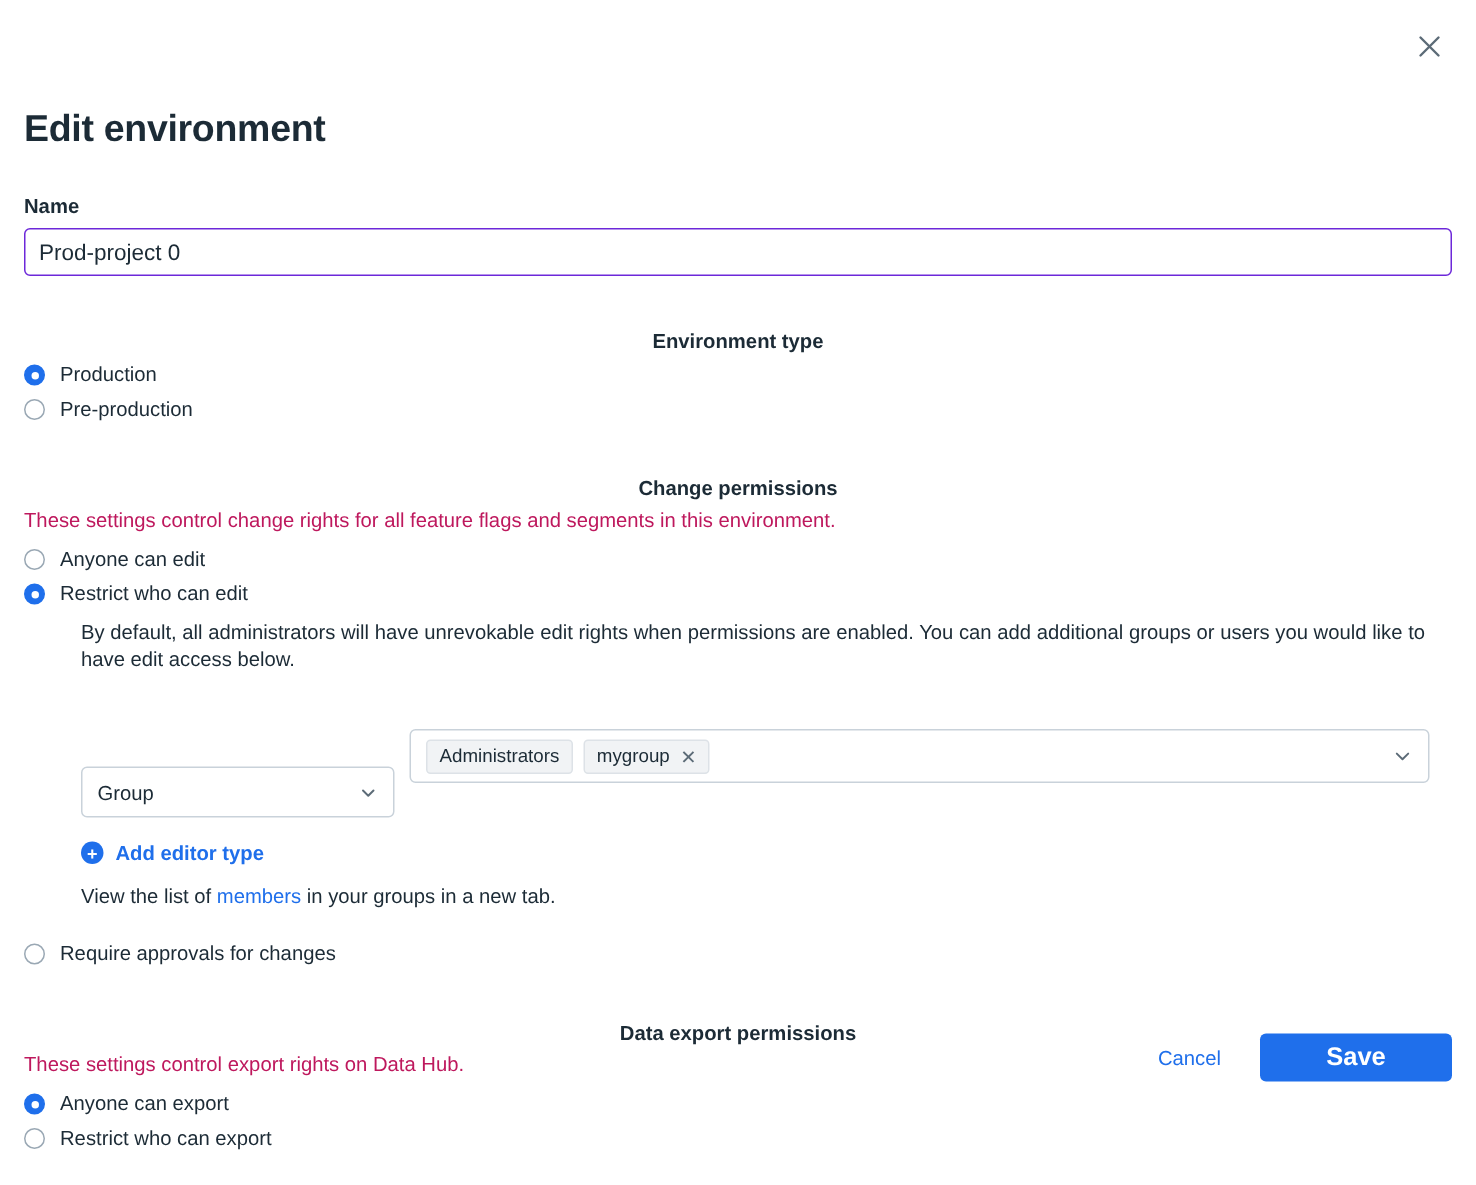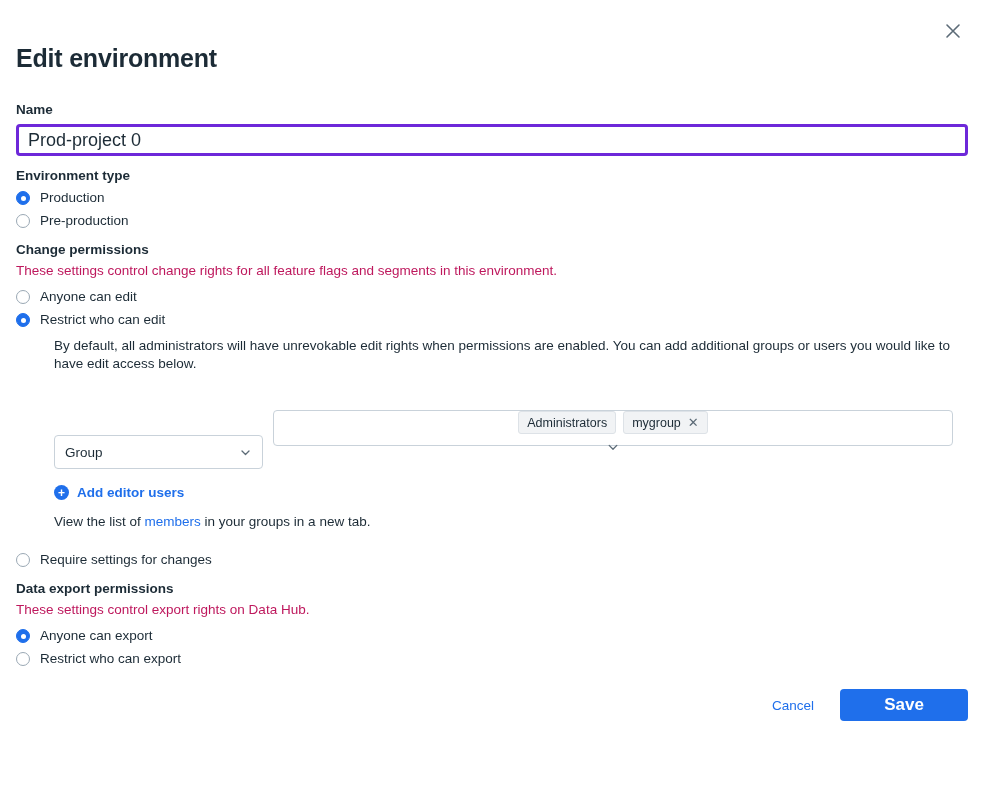--- a/index.html
+++ b/index.html
@@ -28,52 +28,53 @@
     background: transparent;
     cursor: pointer;
     padding: 0;
     display: flex;
     align-items: center;
     justify-content: center;
   }
   .close-btn svg { display: block; }
   .title {
     margin: 0;
-    padding-top: 44px;
+    padding-top: 72px;
     font-size: 25px;
     font-weight: bold;
     letter-spacing: -0.2px;
     color: #1c2b36;
   }
   .field-label {
     font-size: 13.5px;
     font-weight: bold;
     color: #1c2b36;
     margin-top: 29px;
     margin-bottom: 7px;
   }
   .name-input {
     display: block;
     width: 952px;
     height: 32px;
-    border: 3px solid #6d28d9;
+    border: 1px solid #6d28d9;
     border-radius: 4px;
     padding: 4px 9px;
-    font-size: 18px;
+    font-size: 15px;
     font-family: "Liberation Sans", sans-serif;
     color: #1c2b36;
     outline: none;
     background: #fff;
   }
   .section-title {
     font-size: 13.5px;
     font-weight: bold;
-    margin-top: 12px;
+    margin-top: 36px;
     margin-bottom: 6px;
     color: #1c2b36;
+    text-align: center;
   }
   .section-desc {
     font-size: 13.5px;
     color: #be185d;
     margin-bottom: 10px;
   }
   .radio-row {
     display: flex;
     align-items: flex-start;
     margin: 5px 0;
@@ -130,21 +131,21 @@
     display: flex;
     align-items: center;
     padding: 0 10px;
     font-size: 13.5px;
     color: #1c2b36;
     cursor: pointer;
   }
   .select-box.group { width: 209px; justify-content: space-between; margin-top: 48px; }
   .select-box.tags { width: 680px; justify-content: space-between; height: 36px; }
   .chev { color: #5c6b77; display: flex; align-items: center; }
-  .tags { gap: 6px; flex-direction: column; }
+  .tags { gap: 6px; }
   .tag-wrap { display: flex; align-items: center; gap: 7px; }
   .tag {
     background: #f1f3f5;
     border: 1px solid #dde2e7;
     border-radius: 3px;
     font-size: 12.5px;
     color: #1c2b36;
     padding: 3px 8px;
     display: flex;
     align-items: center;
@@ -272,30 +273,30 @@
       <span class="chev">
         <svg width="14" height="14" viewBox="0 0 14 14" aria-hidden="true">
           <path d="M3.2 5.4 L7 9.2 L10.8 5.4" stroke="#5c6b77" stroke-width="1.3" fill="none" stroke-linecap="round" stroke-linejoin="round"></path>
         </svg>
       </span>
     </div>
   </div>
 
   <div class="add-editor">
     <span class="plus-icon">+</span>
-    <span>Add editor users</span>
+    <span>Add editor type</span>
   </div>
 
   <div class="members-line">
     <span>View the list of </span><a class="members-link">members</a><span> in your groups in a new tab.</span>
   </div>
 
   <div class="radio-row approvals-row">
     <span class="radio"></span>
-    <span class="radio-label">Require settings for changes</span>
+    <span class="radio-label">Require approvals for changes</span>
   </div>
 
   <div class="section-title">Data export permissions</div>
   <div class="section-desc">These settings control export rights on Data Hub.</div>
 
   <div class="radio-row">
     <span class="radio checked"></span>
     <span class="radio-label">Anyone can export</span>
   </div>
   <div class="radio-row">

